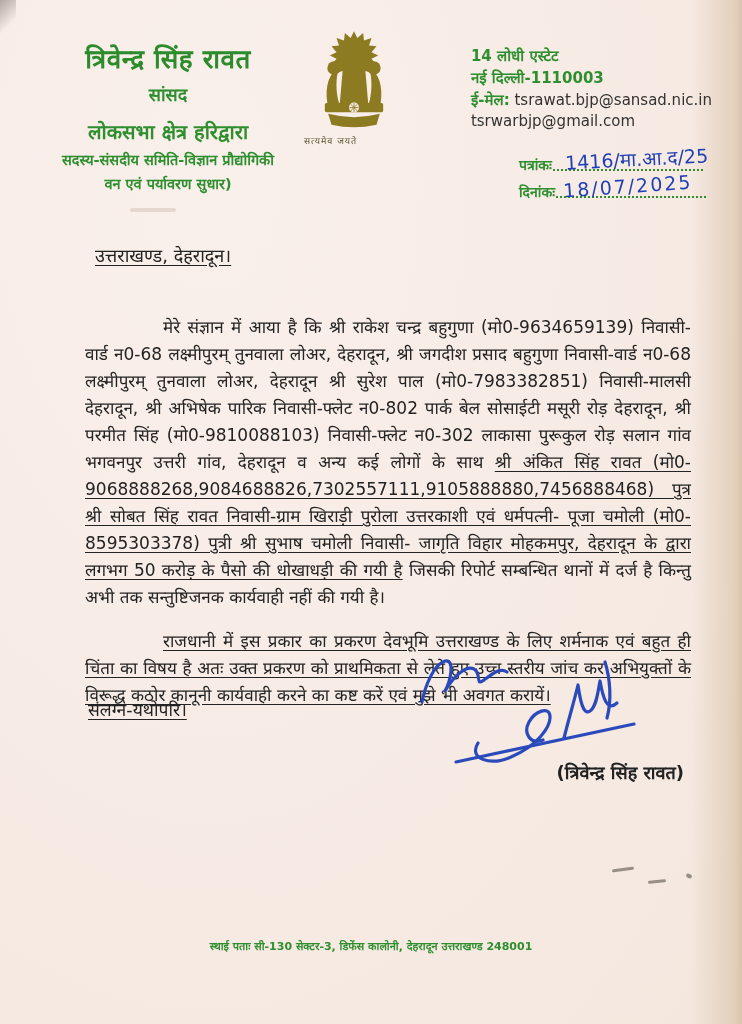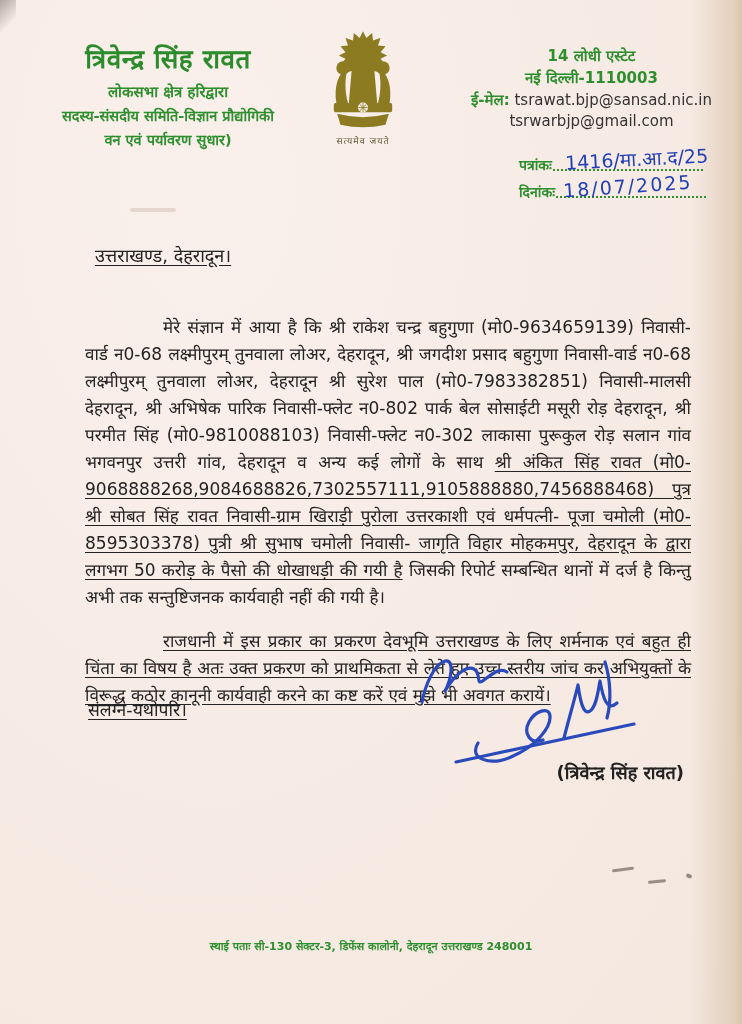--- a/index.html
+++ b/index.html
@@ -11,29 +11,29 @@
     background:
       linear-gradient(to right, rgba(0,0,0,0) 93%, rgba(199,168,128,0.38) 99%, rgba(183,150,110,0.45) 100%),
       radial-gradient(ellipse at 28% 18%, #faf0eb 0%, #f7ebe5 50%, #f3e7de 100%);
     color:#262626;
   }
 
   
   .lh-left { position:absolute; left:18px; top:40px; width:300px; text-align:center; color:#2f8f2f; }
   .lh-name { font-size:26px; font-weight:bold; letter-spacing:0.5px; color:#2c8c2c; }
   .lh-title { font-size:18px; font-weight:bold; margin-top:6px; }
-  .lh-line { font-size:15px; font-weight:bold; margin-top:5px; }
+  .lh-line { font-size:20px; font-weight:bold; margin-top:12px; }
   .lh-line-sm { font-size:14.5px; font-weight:bold; margin-top:4px; }
 
   
-  .emblem-wrap { position:absolute; left:304px; top:28px; width:118px; text-align:center; }
+  .emblem-wrap { position:absolute; left:304px; top:28px; width:118px; }
   .emblem-motto { font-size:9px; color:#5c5530; margin-top:2px; letter-spacing:1px; }
 
   
-  .lh-right { position:absolute; right:30px; top:46px; text-align:center; line-height:1.45; }
+  .lh-right { position:absolute; right:30px; top:46px; text-align:left; line-height:1.45; }
   .lh-right .addr { font-size:15px; font-weight:bold; color:#2f8f2f; }
   .lh-right .email-row { font-size:15px; color:#3a3a3a; }
   .lh-right .email-label { font-weight:bold; color:#2f8f2f; }
   .lh-right .email { color:#333;margin-top:42px; }
 
   
   .ref-block { position:absolute; right:36px; top:155px; }
   .ref-row { position:relative; height:27px; font-size:14px; }
   .ref-label { color:#2f8f2f; font-weight:bold; vertical-align:bottom; }
   .ref-dots { display:inline-block; width:150px; border-bottom:2px dotted #2f8f2f; height:14px; margin-left:1px; }
@@ -74,20 +74,21 @@
 </head>
 <body>
 
 <div class="page">
 
   <div class="corner-mark"></div>
   <div class="crease"></div>
 
   <div class="lh-left">
     <div class="lh-name">त्रिवेन्द्र सिंह रावत</div>
+    <div class="lh-title">सांसद</div>
     <div class="lh-line">लोकसभा क्षेत्र हरिद्वारा</div>
     <div class="lh-line-sm">सदस्य-संसदीय समिति-विज्ञान प्रौद्योगिकी</div>
     <div class="lh-line-sm">वन एवं पर्यावरण सुधार)</div>
   </div>
 
   <div class="emblem-wrap">
     <svg width="100" height="100" viewBox="0 0 120 120">
       <g fill="#8d7b22">
 
         <path d="M60 4 l4 8 7-6 1 9 9-3 -3 9 9 1 -6 7 8 4 -8 4 6 7 -9 1 3 9 -9-3 -1 9 -7-6 -4 8 -4-8 -7 6 -1-9 -9 3 3-9 -9-1 6-7 -8-4 8-4 -6-7 9-1 -3-9 9 3 1-9 7 6z"></path>

